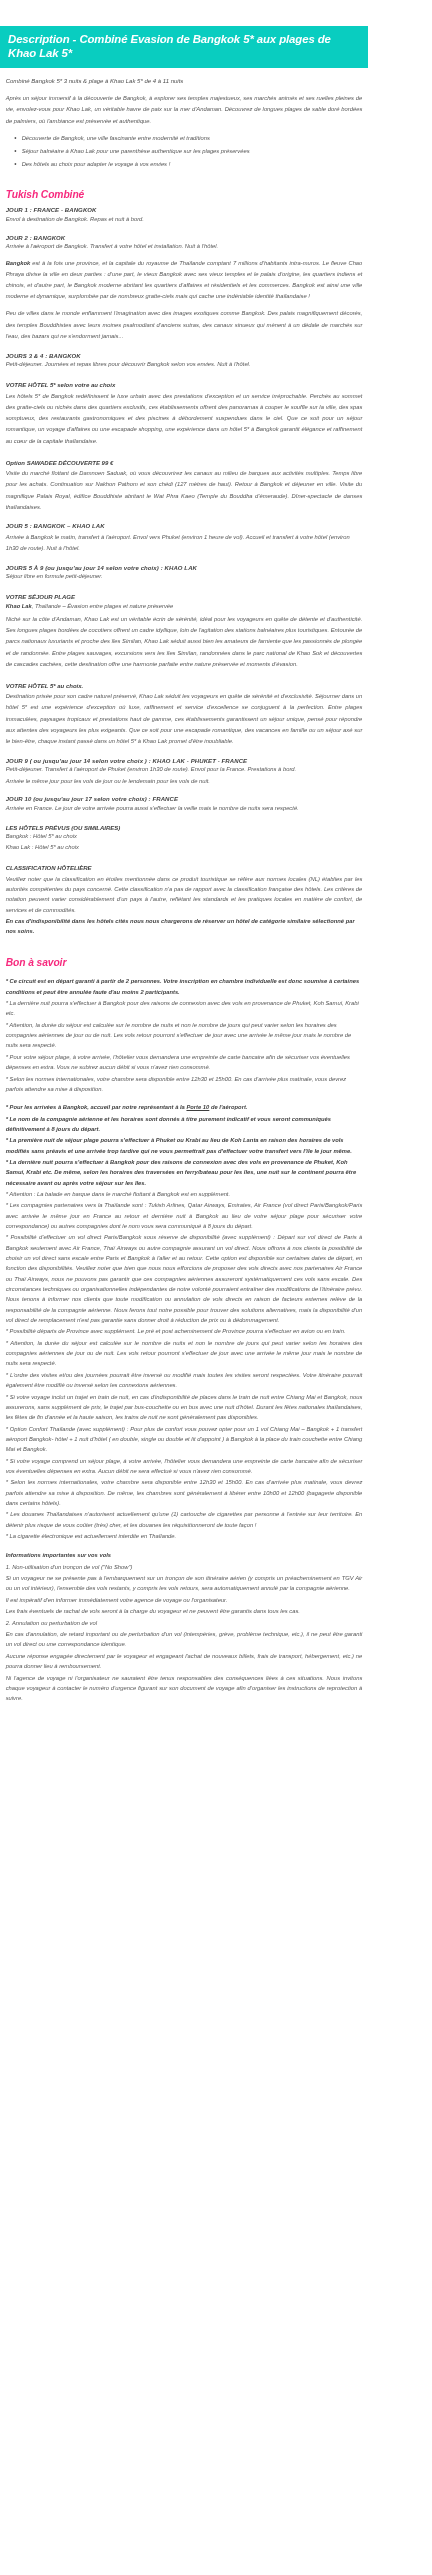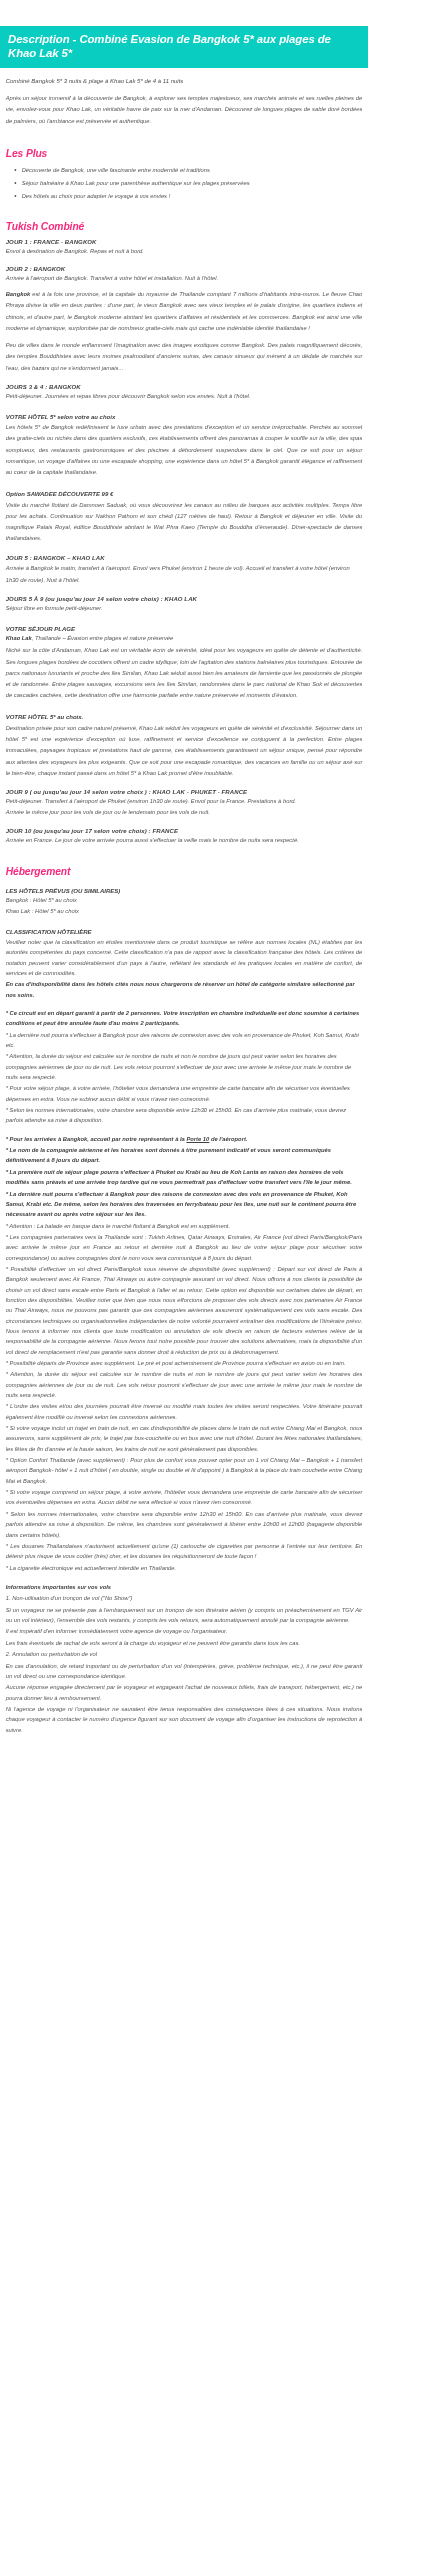--- a/index.html
+++ b/index.html
@@ -140,21 +140,20 @@
 
   <div class="spacer-top"></div>
 
   <div class="title-banner">Description - Combiné Evasion de Bangkok 5* aux plages de Khao Lak 5*</div>
 
   <div class="content">
 
     <p class="lead">Combiné Bangkok 5* 3 nuits &amp; plage à Khao Lak 5* de 4 à 11 nuits</p>
     <p class="body">Après un séjour immersif à la découverte de Bangkok, à explorer ses temples majestueux, ses marchés animés et ses ruelles pleines de vie, envolez-vous pour Khao Lak, un véritable havre de paix sur la mer d'Andaman. Découvrez de longues plages de sable doré bordées de palmiers, où l'ambiance est préservée et authentique.</p>
 
-    <h2 class="section">Les Plus</h2>
     <ul class="plus">
       <li>Découverte de Bangkok, une ville fascinante entre modernité et traditions</li>
       <li>Séjour balnéaire à Khao Lak pour une parenthèse authentique sur les plages préservées</li>
       <li>Des hôtels au choix pour adapter le voyage à vos envies !</li>
     </ul>
 
     <h2 class="section">Tukish Combiné</h2>
 
     <h3 class="day first">JOUR 1 : FRANCE - BANGKOK</h3>
     <p class="body-tight">Envol à destination de Bangkok. Repas et nuit à bord.</p>
@@ -186,30 +185,30 @@
     <h3 class="sub">VOTRE HÔTEL 5* au choix.</h3>
     <p class="body" style="margin-top:2.3px">Destination prisée pour son cadre naturel préservé, Khao Lak séduit les voyageurs en quête de sérénité et d'exclusivité. Séjourner dans un hôtel 5* est une expérience d'exception où luxe, raffinement et service d'excellence se conjuguent à la perfection. Entre plages immaculées, paysages tropicaux et prestations haut de gamme, ces établissements garantissent un séjour unique, pensé pour répondre aux attentes des voyageurs les plus exigeants. Que ce soit pour une escapade romantique, des vacances en famille ou un séjour axé sur le bien-être, chaque instant passé dans un hôtel 5* à Khao Lak promet d'être inoubliable.</p>
 
     <h3 class="day">JOUR 9 ( ou jusqu'au jour 14 selon votre choix ) : KHAO LAK - PHUKET - FRANCE</h3>
     <p class="body-tight">Petit-déjeuner. Transfert à l'aéroport de Phuket (environ 1h30 de route). Envol pour la France. Prestations à bord.</p>
     <p class="body-tight">Arrivée le même jour pour les vols de jour ou le lendemain pour les vols de nuit.</p>
 
     <h3 class="day">JOUR 10 (ou jusqu'au jour 17 selon votre choix) : FRANCE</h3>
     <p class="body-tight">Arrivée en France. Le jour de votre arrivée pourra aussi s'effectuer la veille mais le nombre de nuits sera respecté.</p>
 
-    <h2 class="section">Hébergement</h2>
 
     <h3 class="sub" style="margin-top:11.4px">LES HÔTELS PRÉVUS (OU SIMILAIRES)</h3>
     <p class="body-tight">Bangkok : Hôtel 5* au choix</p>
     <p class="body-tight">Khao Lak : Hôtel 5* au choix</p>
 
     <h3 class="sub">CLASSIFICATION HÔTELIÈRE</h3>
     <p class="note-just" style="margin-top:2.3px">Veuillez noter que la classification en étoiles mentionnée dans ce produit touristique se réfère aux normes locales (NL) établies par les autorités compétentes du pays concerné. Cette classification n'a pas de rapport avec la classification française des hôtels. Les critères de notation peuvent varier considérablement d'un pays à l'autre, reflétant les standards et les pratiques locales en matière de confort, de services et de commodités.</p>
     <p class="note-b">En cas d'indisponibilité dans les hôtels cités nous nous chargerons de réserver un hôtel de catégorie similaire sélectionné par nos soins.</p>
 
+    <h2 class="section">Bon à savoir</h2>
     <p class="note-b" style="margin-top:8px">* Ce circuit est en départ garanti à partir de 2 personnes. Votre inscription en chambre individuelle est donc soumise à certaines conditions et peut être annulée faute d'au moins 2 participants.</p>
     <p class="note">* La dernière nuit pourra s'effectuer à Bangkok pour des raisons de connexion avec des vols en provenance de Phuket, Koh Samui, Krabi etc.</p>
     <p class="note">* Attention, la durée du séjour est calculée sur le nombre de nuits et non le nombre de jours qui peut varier selon les horaires des compagnies aériennes de jour ou de nuit. Les vols retour pourront s'effectuer de jour avec une arrivée le même jour mais le nombre de nuits sera respecté.</p>
     <p class="note">* Pour votre séjour plage, à votre arrivée, l'hôtelier vous demandera une empreinte de carte bancaire afin de sécuriser vos éventuelles dépenses en extra. Vous ne subirez aucun débit si vous n'avez rien consommé.</p>
     <p class="note">* Selon les normes internationales, votre chambre sera disponible entre 12h30 et 15h00. En cas d'arrivée plus matinale, vous devrez parfois attendre sa mise à disposition.</p>
 
 
     <p class="note-b" style="margin-top:8px"><span>* Pour les arrivées à Bangkok, accueil par notre représentant à la </span><u class="port">Porte 10</u><span> de l'aéroport.</span></p>
 
     <p class="note-b">* Le nom de la compagnie aérienne et les horaires sont donnés à titre purement indicatif et vous seront communiqués définitivement à 8 jours du départ.</p>

